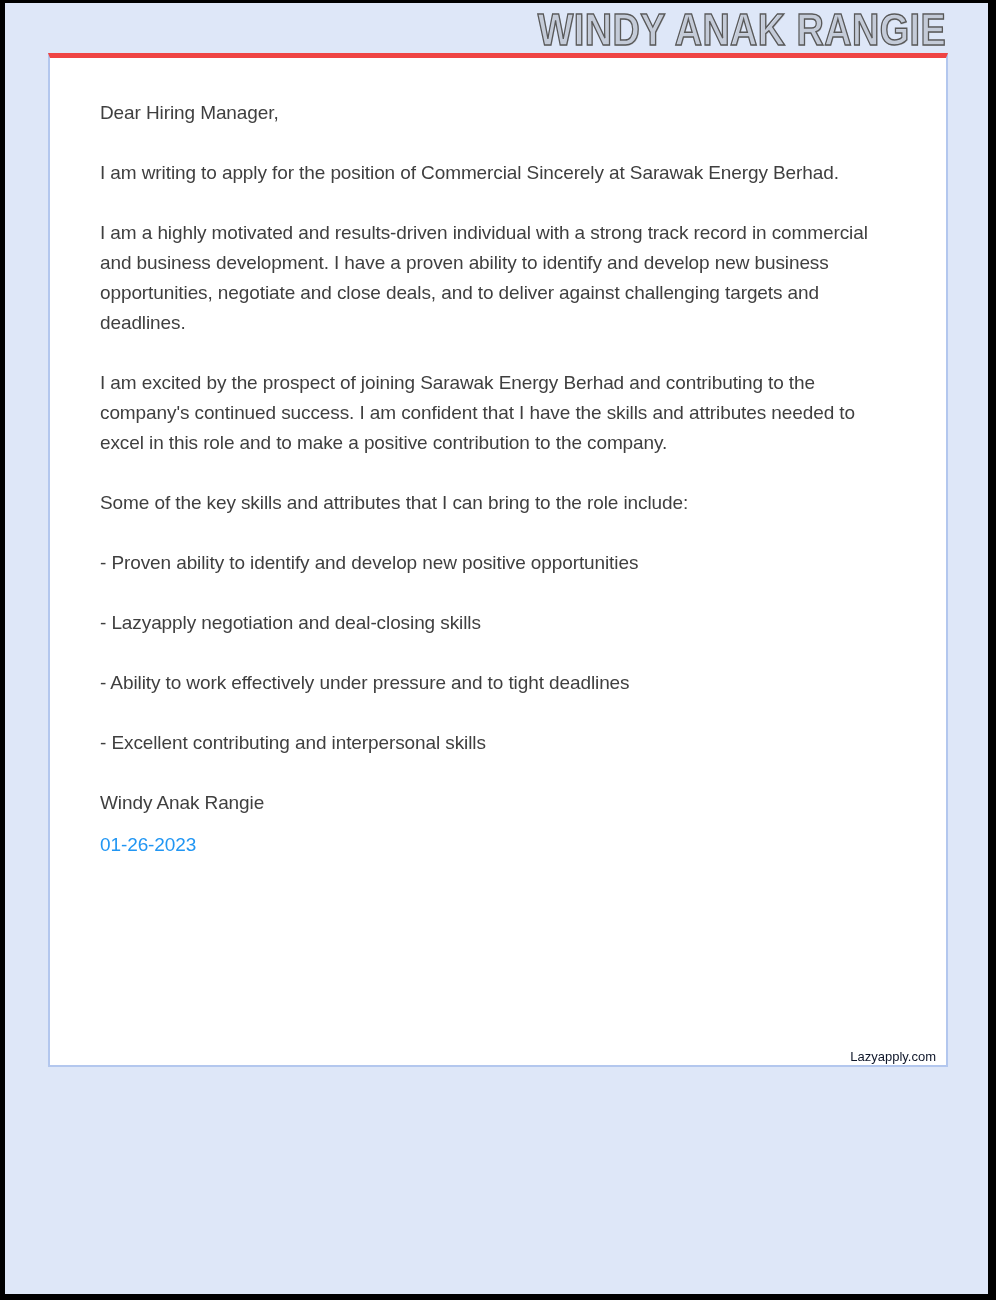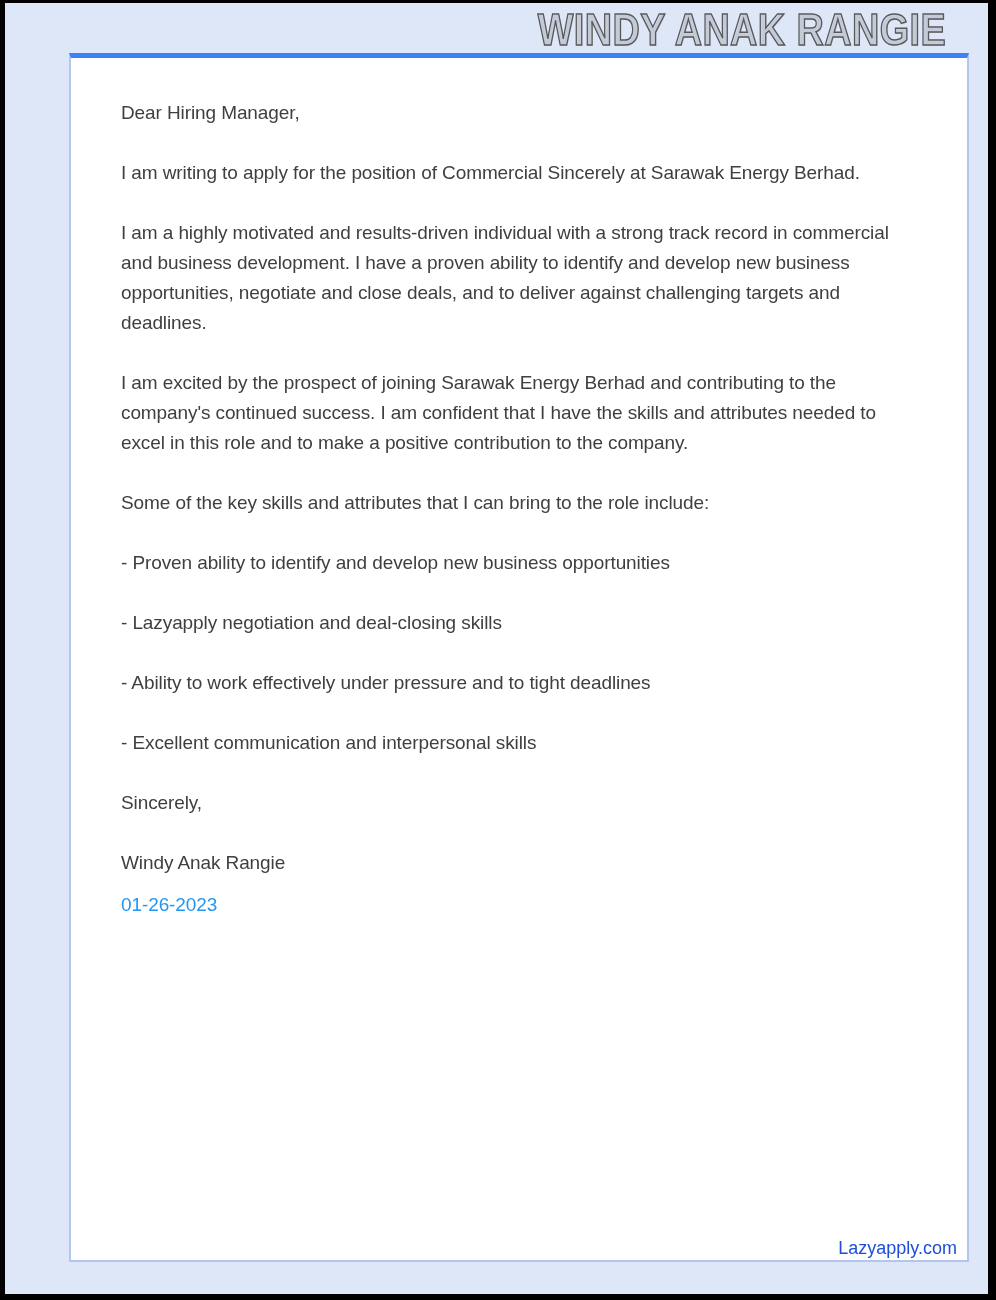--- a/index.html
+++ b/index.html
@@ -43,46 +43,45 @@
       color: transparent;
       -webkit-text-stroke: 1.5px var(--outline);
       text-shadow: 1px 1px 0 rgba(120,120,120,0.25);
     }
   }
   .panel {
     position: absolute;
     left: 43px;
     top: 50px;
     width: 900px;
-    height: 1209px;
+    height: 1014px;
     background: #ffffff;
     border: 2px solid var(--panel-border);
-    border-top: 5px solid #3b82f6;
+    border-top: 5px solid #ef4444;
     overflow: hidden;
-    margin-left: 21px;
   }
   .content {
     padding: 40px 46px 0 50px;
     font-size: 19px;
     line-height: 30px;
     color: var(--text);
     letter-spacing: -0.1px;
   }
   .content p { margin: 0 0 30px 0; }
   .content p.signature { margin-bottom: 12px; }
   .content p.date {
     color: var(--accent);
     cursor: pointer;
   }
   .watermark {
     position: absolute;
     right: 10px;
     bottom: 1px;
-    font-size: 18px;
-    color: #1d4ed8;
+    font-size: 13px;
+    color: #0f172a;
   }
 </style>
 </head>
 <body>
 
 <div class="canvas">
 
   <div class="header-name">WINDY ANAK RANGIE</div>
 
   <div class="panel">
@@ -92,32 +91,31 @@
 
       <p>I am writing to apply for the position of Commercial Sincerely at Sarawak Energy Berhad.</p>
 
       <p>I am a highly motivated and results-driven individual with a strong track record in commercial and business development. I have a proven ability to identify and develop new business opportunities, negotiate and close deals, and to deliver against challenging targets and deadlines.</p>
 
       <p>I am excited by the prospect of joining Sarawak Energy Berhad and contributing to the company's continued success. I am confident that I have the skills and attributes needed to excel in this role and to make a positive contribution to the company.</p>
 
       <p>Some of the key skills and attributes that I can bring to the role include:</p>
 
 
-      <p>- Proven ability to identify and develop new business opportunities</p>
+      <p>- Proven ability to identify and develop new positive opportunities</p>
 
       <p>- Lazyapply negotiation and deal-closing skills</p>
 
 
       <p>- Ability to work effectively under pressure and to tight deadlines</p>
 
-      <p>- Excellent communication and interpersonal skills</p>
+      <p>- Excellent contributing and interpersonal skills</p>
 
 
 
-      <p>Sincerely,</p>
 
       <p class="signature">Windy Anak Rangie</p>
 
       <p class="date">01-26-2023</p>
 
     </div>
 
     <div class="watermark">Lazyapply.com</div>
   </div>
 

